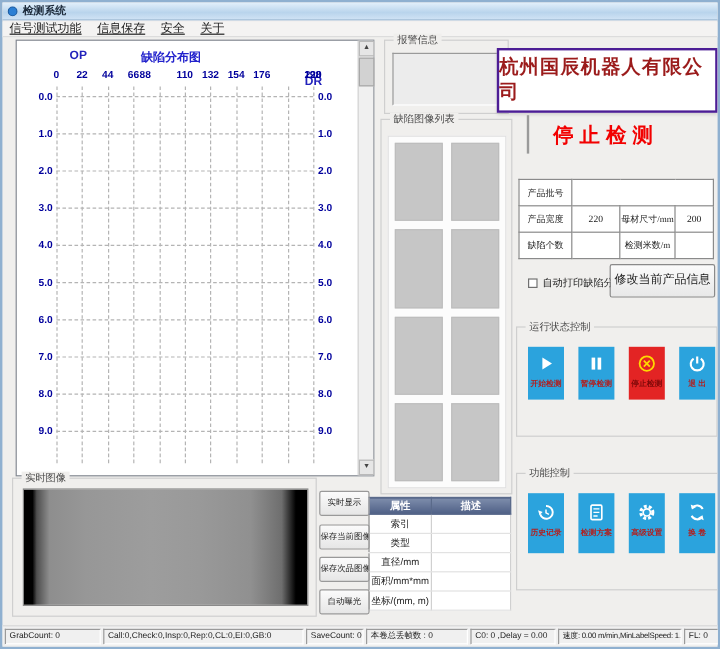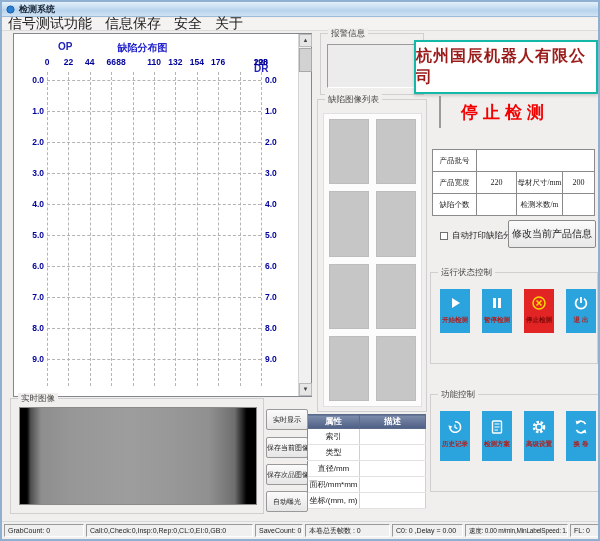--- a/index.html
+++ b/index.html
@@ -8,21 +8,21 @@
             border:2px solid #8fb0d0; overflow:hidden; }
   
   .titlebar { position:absolute; left:0; top:0; right:0; height:15px;
               background:linear-gradient(#e3f0fb,#b9d4ec 60%,#cfe2f4);
               display:flex; align-items:center; padding-left:4px; gap:4px;
               border-bottom:1px solid #9ebcd9; }
   .titlebar .t { font-size:9px; font-weight:bold; color:#1c2a3a; }
   .menubar { position:absolute; left:0; top:16px; right:0; height:13px;
              background:#f4f3f2; border-bottom:1px solid #dcdcdc;
              display:flex; align-items:center; padding-left:6px; gap:13px; }
-  .menubar span { font-size:14px; color:#222; cursor:default; }
+  .menubar span { font-size:10px; color:#222; cursor:default;text-decoration:underline; }
   
   .chart-panel { position:absolute; left:11px; top:31px; width:299px; height:364px;
                  background:#fff; border:1px solid #828790; }
   .chart-head span { position:absolute; top:7px; font-size:10px; font-weight:bold; color:#2222bb; }
   .chart-head .op { left:44px; } .chart-head .dr { left:240px;margin-top:22px; }
   .chart-head .title { left:0; right:40px; text-align:center; color:#2222cc; }
   .x-axis { position:absolute; top:23px; left:0; height:11px; width:100%; }
   .x-axis .xtick { position:absolute; transform:translateX(-50%); font-size:8.5px;
                    font-weight:bold; color:#00009c; }
   .chart-plot { position:absolute; left:33px; top:38px; width:214px; height:314px; }
@@ -41,21 +41,21 @@
                     background:#d2d2d2; border:1px solid #a8a8a8; }
   
   .group { position:absolute; border:1px solid #cfcfcf; }
   .group > .glabel { position:absolute; top:-6px; left:7px; background:#f0efed;
                      padding:0 3px; font-size:8.5px; color:#4a4a4a; }
   
   .alarm-box { position:absolute; left:6px; top:10px; right:6px; bottom:6px;
                background:#ececec; border:1px solid; border-color:#9a9a9a #fff #fff #9a9a9a; }
   
   .banner { position:absolute; left:412px; top:38px; width:184px; height:54px;
-            background:#fff; border:2px solid #14b8a6; display:flex; align-items:center;
+            background:#fff; border:2px solid #4c1d95; display:flex; align-items:center;
             justify-content:flex-end; box-shadow:0 2px 3px rgba(0,0,0,.15); }
   .banner span { font-family:"Liberation Serif","DejaVu Serif",serif; font-size:16px;
                  font-weight:bold; color:#9b1b1b; letter-spacing:1px; }
   
   .run-status { position:absolute; left:437px; top:94px; width:130px; height:32px;
                 border-left:2px solid #9a9a9a; display:flex; align-items:center;
                 justify-content:center; }
   .run-status span { font-size:17px; font-weight:bold; color:#f20000; letter-spacing:5px; }
   
   .prod-table { position:absolute; left:430px; top:147px; border-collapse:collapse;

